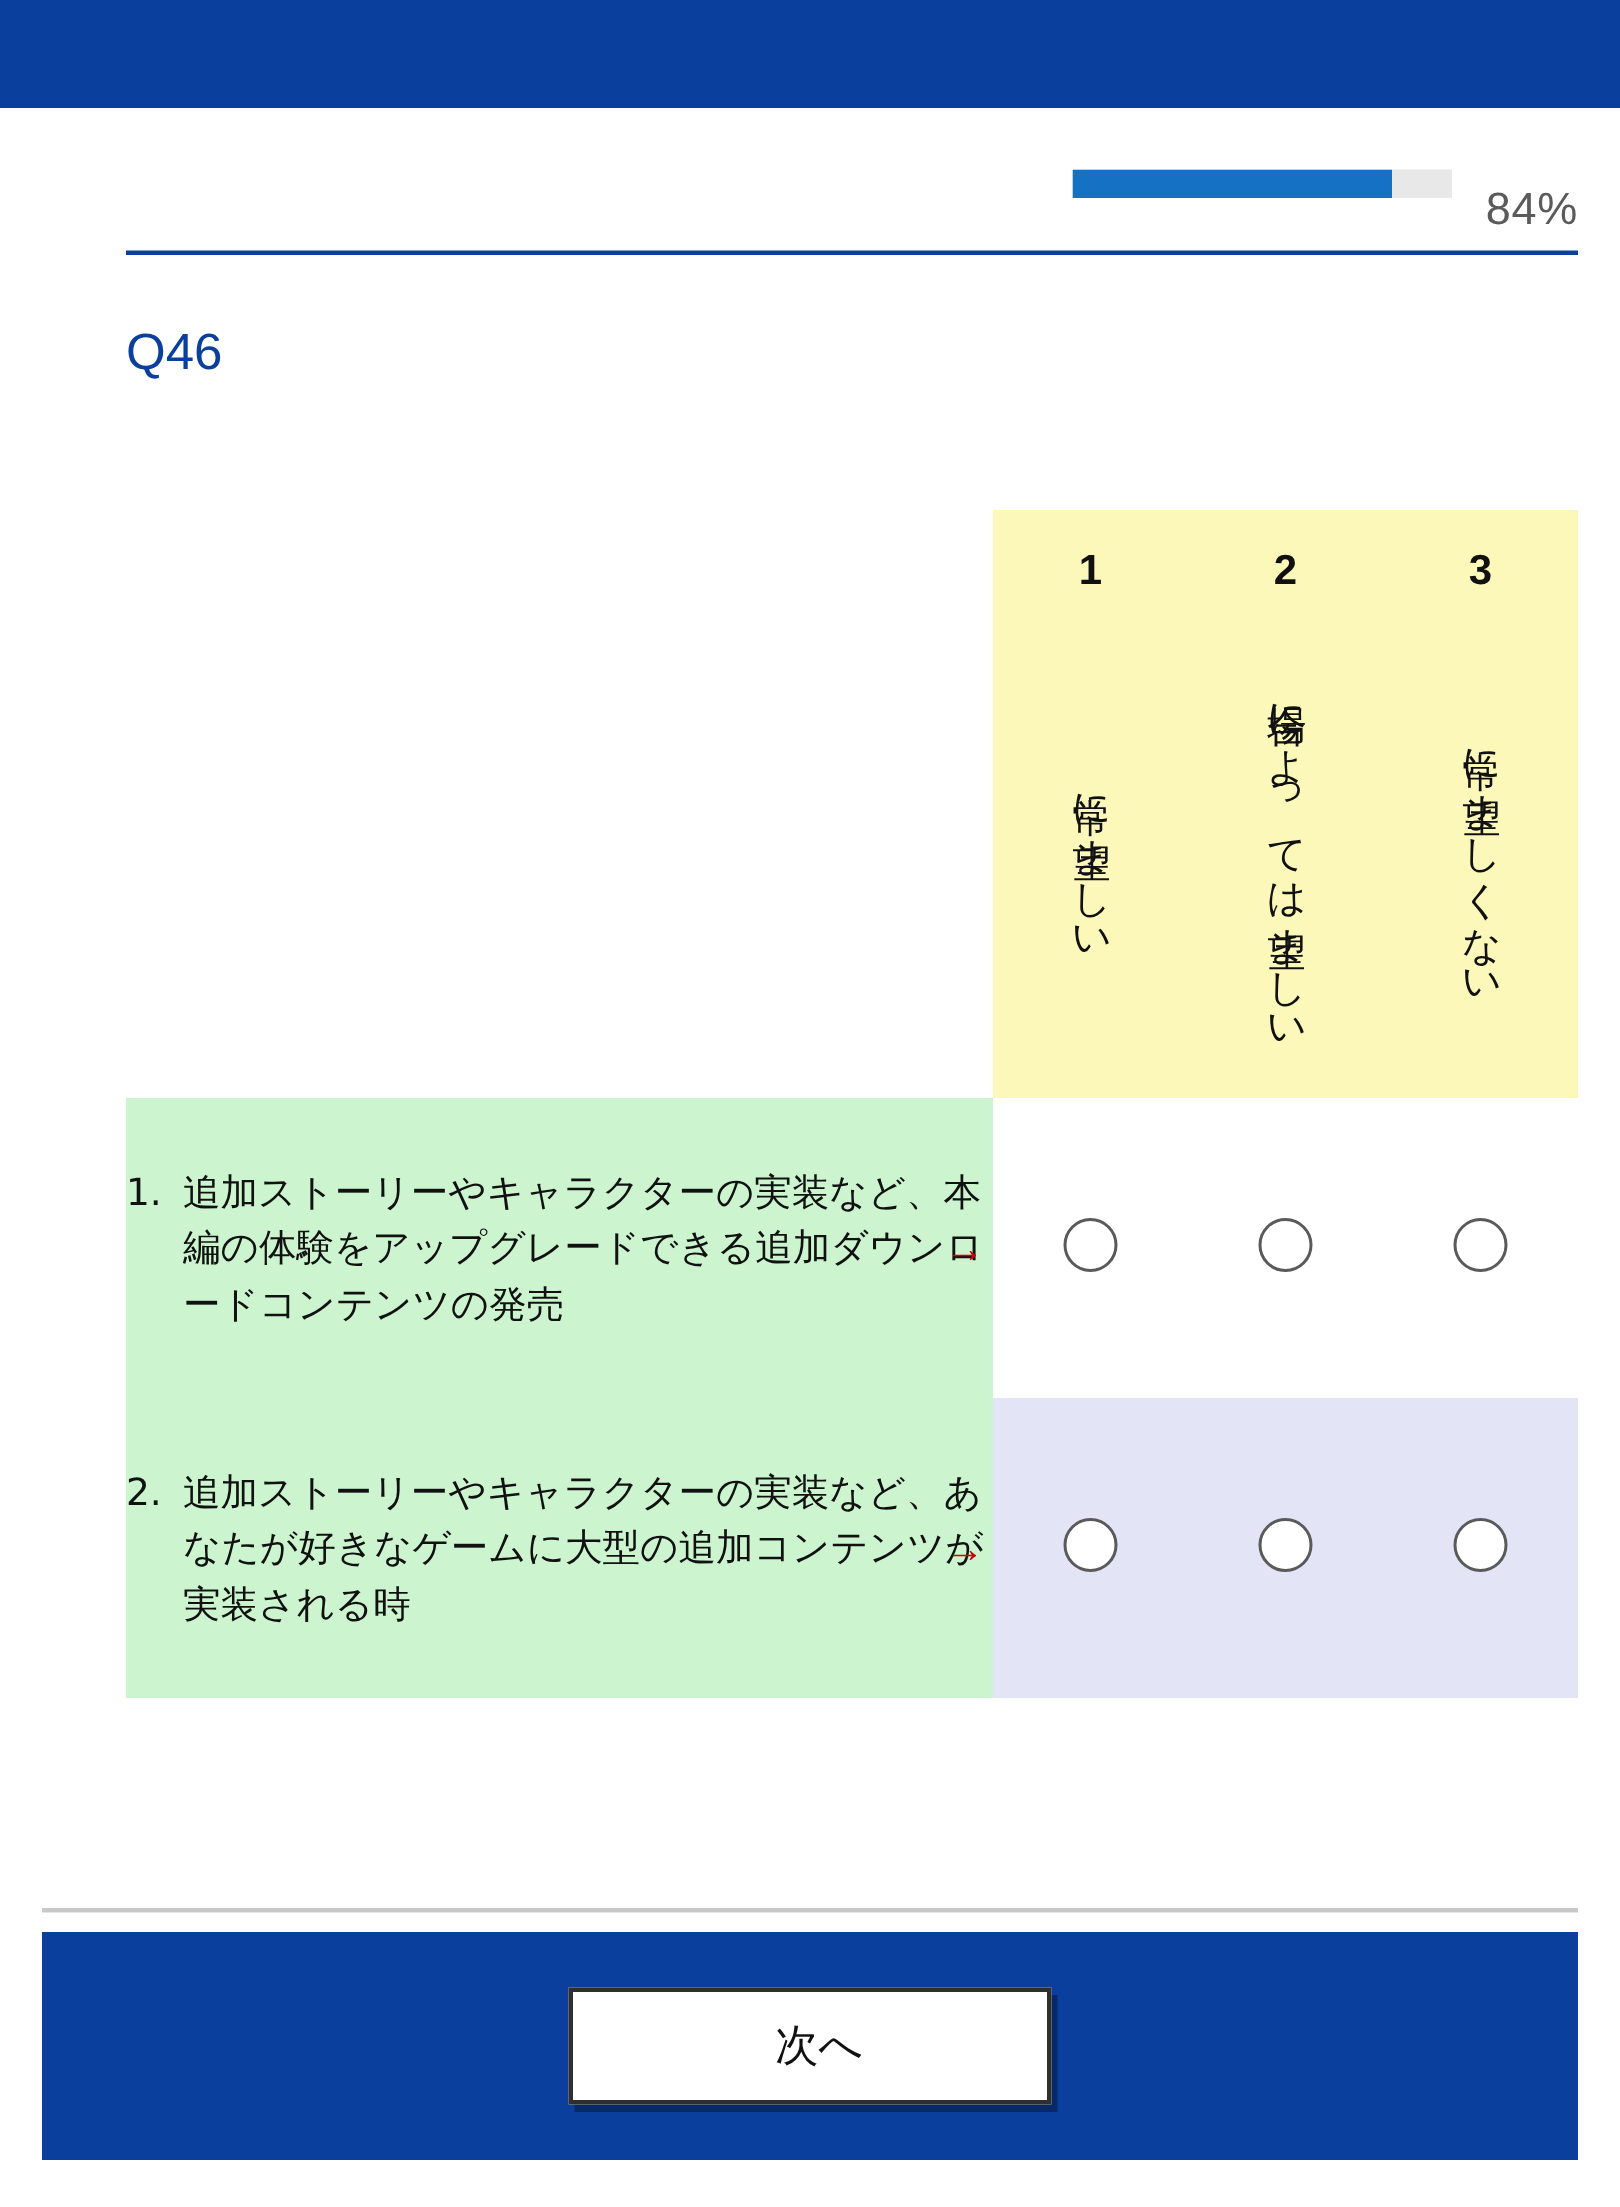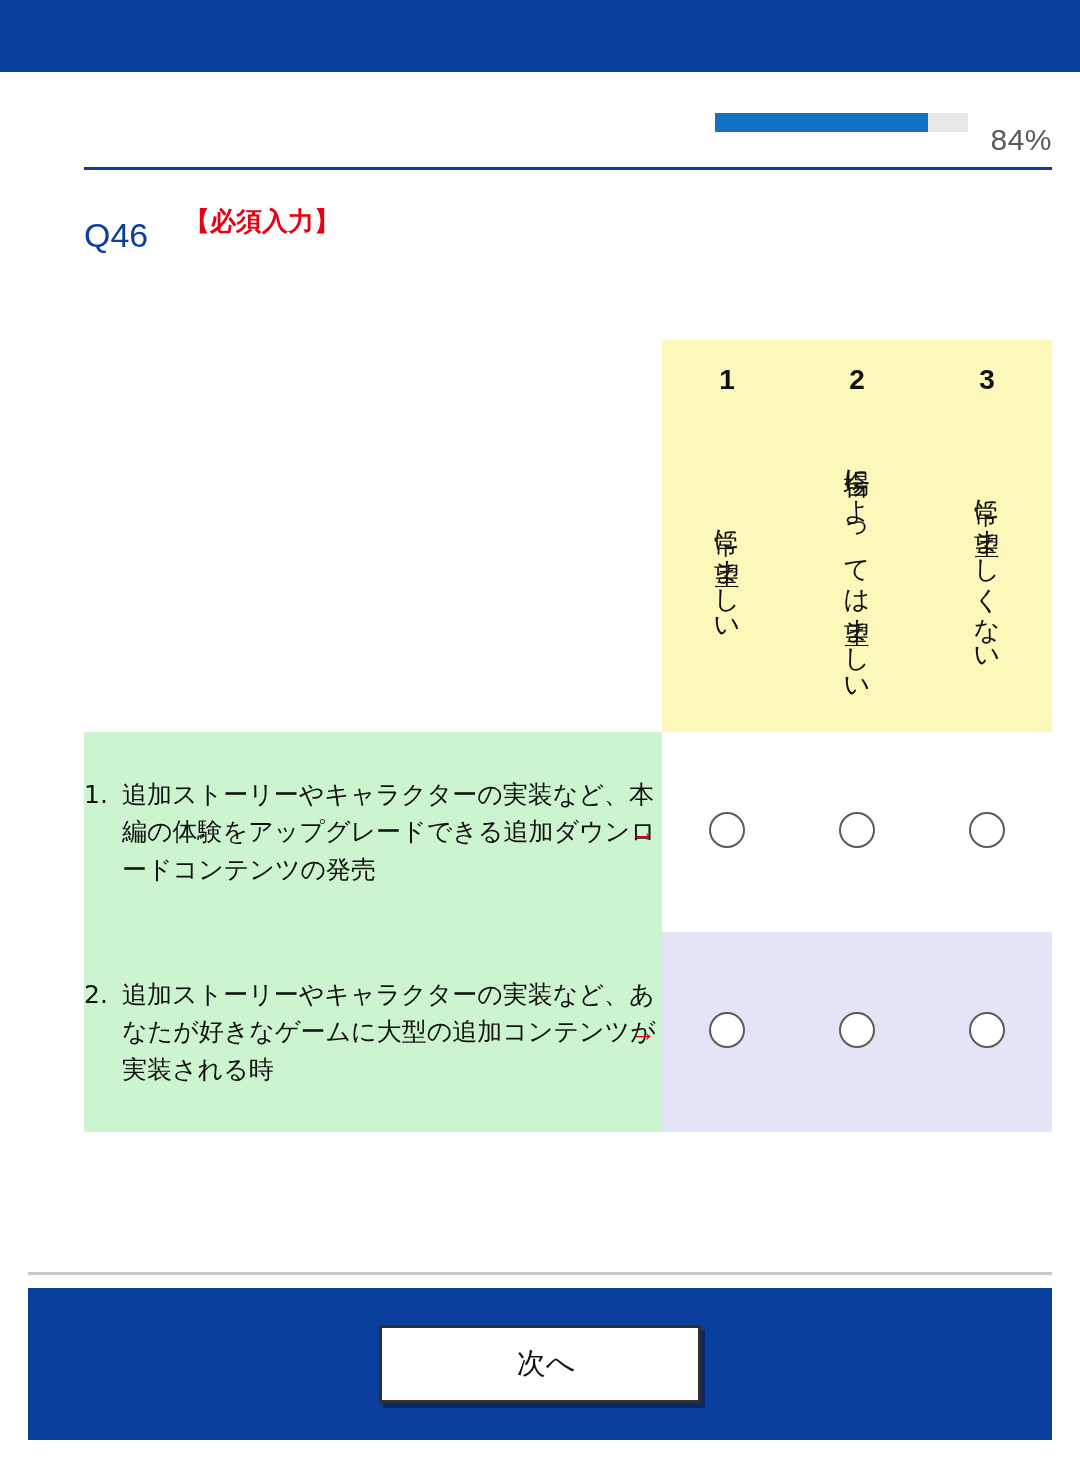--- a/index.html
+++ b/index.html
@@ -246,21 +246,20 @@
     <div class="progress-fill" id="progress-fill" style="width: 84%;"></div>
   </div>
   <div class="progress-label">84%</div>
 </div>
 
 <div class="hr-top"></div>
 
 <div class="question-block">
   <div class="q-number">Q46</div>
   <div class="q-text-wrap">
-    <div class="q-required">【必須入力】</div>
   </div>
 </div>
 
 <table class="matrix">
   <colgroup>
     <col class="col-label">
     <col class="col-opt">
     <col class="col-opt">
     <col class="col-opt">
   </colgroup>

